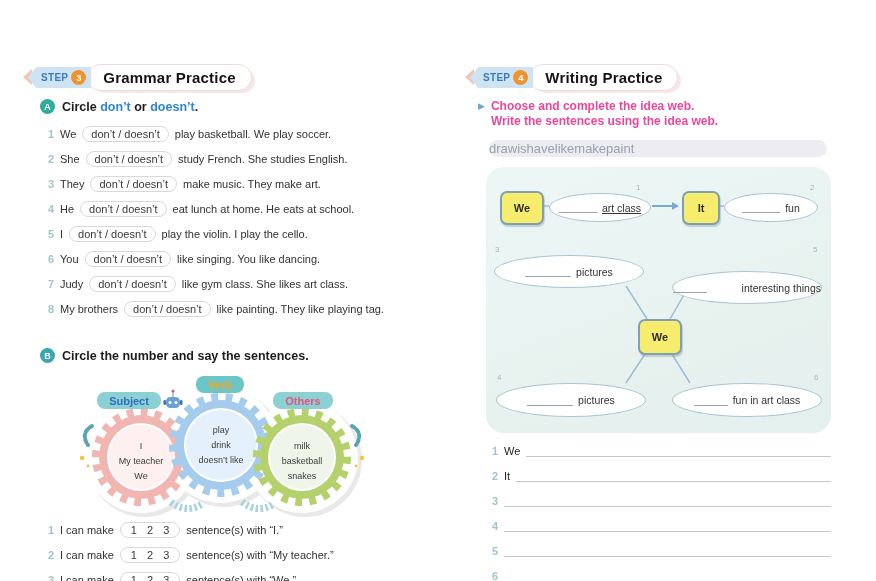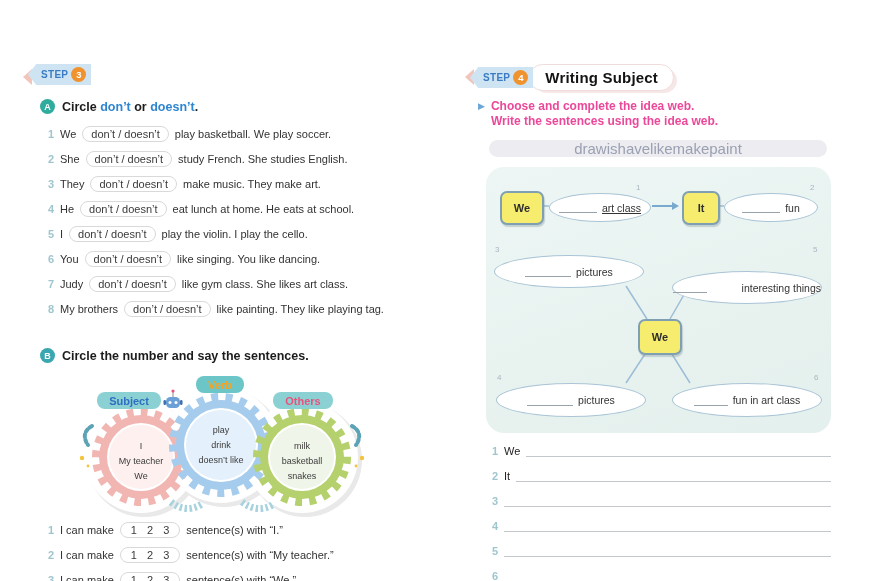--- a/index.html
+++ b/index.html
@@ -34,21 +34,21 @@
   .pill{border:1px solid #d9d9d9;border-radius:10px;padding:1px 8px;background:#fff;color:#3a3a3a;}
   .choices{word-spacing:7px;padding:1px 10px;}
 
   
   .instr{position:absolute;display:flex;gap:6px;align-items:flex-start;}
   .instr .arrow{color:#6aa6d8;font-size:9px;line-height:15px;}
   .instr .lines{font-weight:bold;font-size:12px;color:#ec4899;line-height:15px;}
 
   
   .bank{position:absolute;background:#ededf1;border-radius:9px;display:flex;
-        justify-content:center;align-items:center;font-size:15px;color:#9aa0b2;}
+        justify-content:flex-start;align-items:center;font-size:13px;color:#9aa0b2;}
 
   
   .web{position:absolute;border-radius:18px;background:linear-gradient(160deg,#edf6f4 0%,#e4f0ed 100%);}
   .oval{position:absolute;background:#fff;border:1px solid #a9c4d6;border-radius:50%;
         display:flex;align-items:center;justify-content:center;font-size:10.5px;color:#333;}
   .blank{display:inline-block;width:46px;border-bottom:1px solid #98a2aa;height:10px;margin-right:5px;}
   .onum{position:absolute;font-size:8px;color:#a8b6c0;}
   .ybox{position:absolute;background:#f6ec6e;border:2px solid #7fa0b2;border-radius:7px;
         display:flex;align-items:center;justify-content:center;font-weight:bold;font-size:11px;
         color:#2e2e2e;box-shadow:1px 2px 1px rgba(120,140,150,.35);}
@@ -67,20 +67,21 @@
 <body>
 
 <div class="page">
 
   <div class="step-header" style="left:28px;top:27px;">
     <div class="step-tail"></div>
     <div class="step-badge">
       <span class="step-text">STEP</span>
       <span class="step-num">3</span>
     </div>
+    <div class="title-pill">Grammar Practice</div>
   </div>
 
   <div class="sec" style="left:40px;top:62px;">
     <span class="sec-circ">A</span>
     <span><span>Circle </span><span class="blue">don’t</span><span> or </span><span class="blue">doesn’t</span><span>.</span></span>
   </div>
 
   <div class="rows" style="left:42px;top:88px;">
     <div class="sent">
       <span class="num">1</span>
@@ -233,21 +234,21 @@
   </div>
 
   <span class="pgnum" style="left:22px;top:552px;">8</span>
 
   <div class="step-header" style="left:470px;top:27px;">
     <div class="step-tail"></div>
     <div class="step-badge">
       <span class="step-text">STEP</span>
       <span class="step-num">4</span>
     </div>
-    <div class="title-pill">Writing Subject</div>
+    <div class="title-pill">Writing Practice</div>
   </div>
 
   <div class="instr" style="left:478px;top:62px;">
     <span class="arrow">▶</span>
     <div class="lines">
       <div>Choose and complete the idea web.</div>
       <div>Write the sentences using the idea web.</div>
     </div>
   </div>
 

